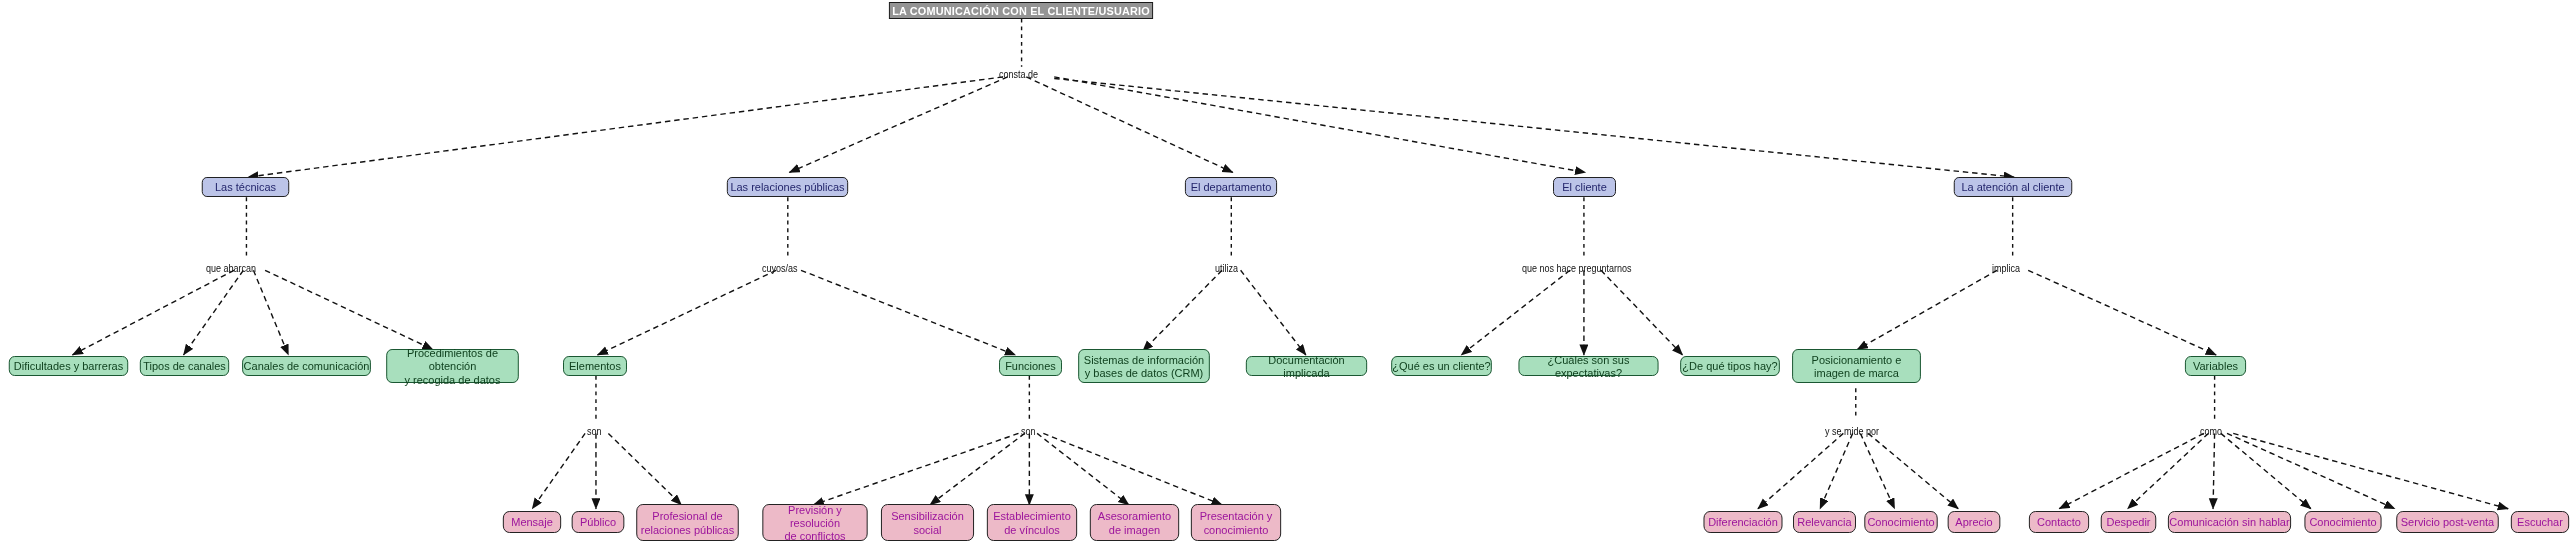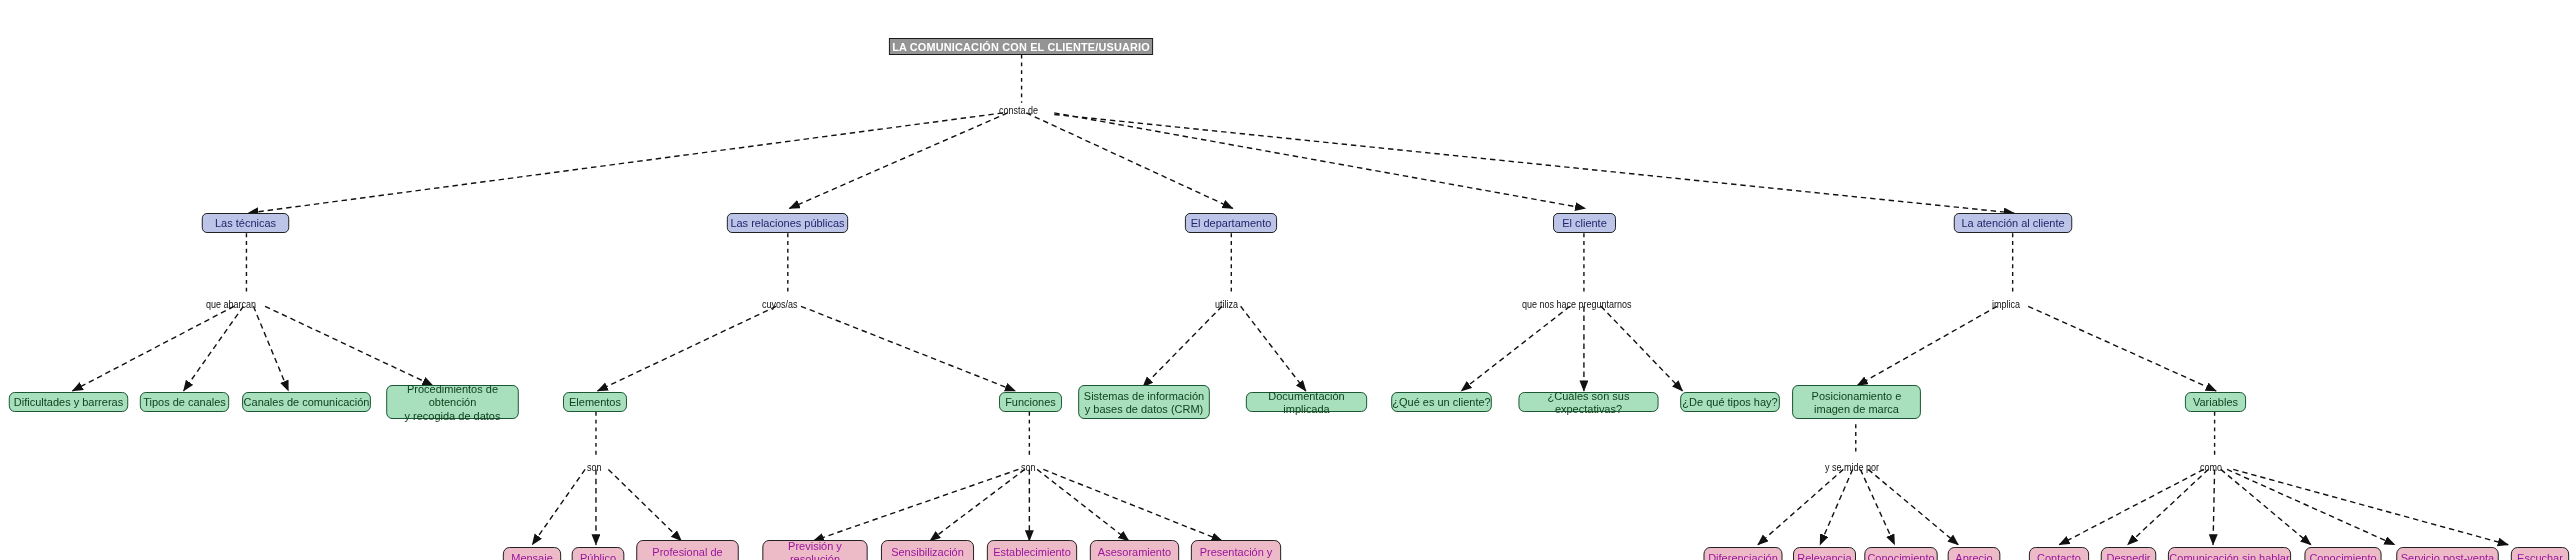--- a/index.html
+++ b/index.html
@@ -11,21 +11,20 @@
     width: 2576px;
     height: 560px;
     font-family: "Liberation Sans", sans-serif;
     overflow: hidden;
     position: relative;
   }
   #map-root {
     position: relative;
     width: 2576px;
     height: 422px;
-    margin-top: 36px;
   }
   svg.edges {
     position: absolute;
     left: 0;
     top: 0;
     width: 2576px;
     height: 560px;
     pointer-events: none;
   }
   .node {

